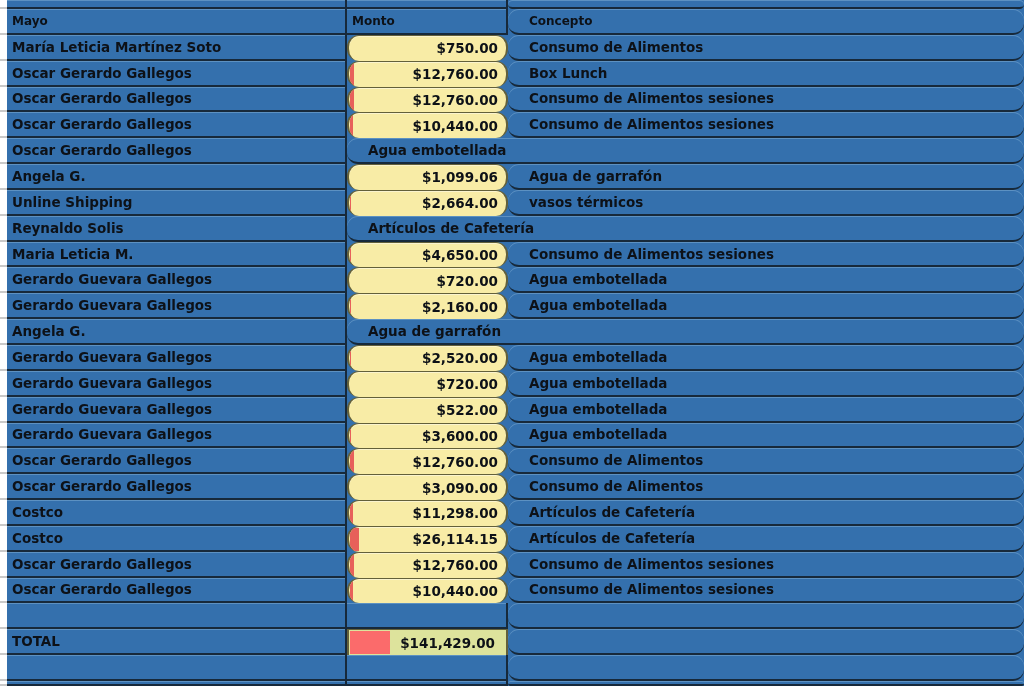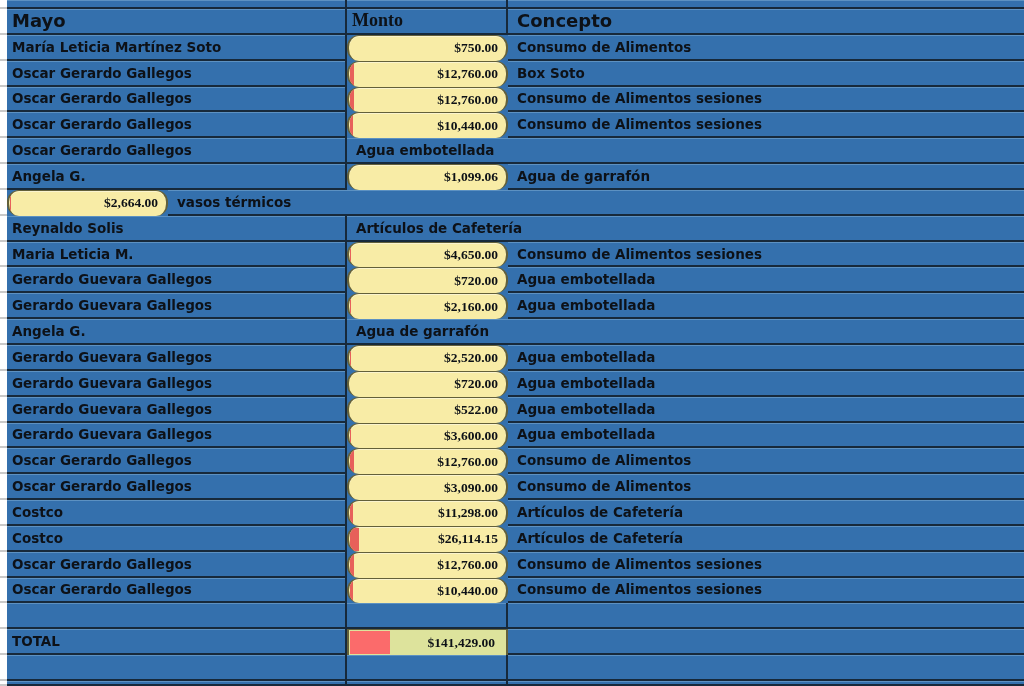--- a/index.html
+++ b/index.html
@@ -59,52 +59,52 @@
     flex: 0 0 340px;
     border-right: 2px solid var(--border-dark);
     padding-left: 5px;
   }
   .amount-col {
     flex: 0 0 161px;
     border-right: 2px solid var(--border-dark);
     position: relative;
     justify-content: flex-end;
     padding-right: 8px;
-    font-family: Liberation Serif, serif;
   }
   .amount-col.filled {
     background: var(--yellow);
     border-top: 1px solid var(--yellow-border);
     border-left: 2px solid var(--yellow-border);
     border-right: 2px solid var(--yellow-border);
     box-shadow: inset 0 1px 0 rgba(255,255,255,0.45);
     border-radius: 12px;
   }
   .amount-col.total-cell {
     background: var(--total-bg);
     border-top: 1px solid var(--yellow-border);
     border-left: 2px solid var(--yellow-border);
     border-right: 2px solid var(--yellow-border);
     padding-right: 11px;
   }
   .concept-col {
     flex: 1 1 auto;
-    padding-left: 9px;
+    padding-left: 21px;
+    border-radius: 11px;
   }
   .databar {
     position: absolute;
     left: 1px;
     top: 1px;
     bottom: 1px;
     background: var(--red-bar);
     z-index: 0;
   }
   .amount-col.total-cell .databar { background: var(--total-bar); }
   .cell span { position: relative; z-index: 1; }
-  .header-row .cell { font-size: 18px; }
+  .header-row .cell { font-size: 12px; }
 </style>
 </head>
 <body>
 
 <div class="sheet">
 
   <div class="row partial-top">
     <div class="cell sliver"></div>
     <div class="cell blue name-col"></div>
     <div class="cell blue amount-col"></div>
@@ -142,21 +142,21 @@
   <div class="row">
     <div class="cell sliver"></div>
     <div class="cell blue name-col">
       <span>Oscar Gerardo Gallegos</span>
     </div>
     <div class="cell amount-col filled">
       <div class="databar" style="width: 3.60888px;"></div>
       <span>$12,760.00</span>
     </div>
     <div class="cell blue concept-col">
-      <span>Box Soto</span>
+      <span>Box Lunch</span>
     </div>
   </div>
 
   <div class="row">
     <div class="cell sliver"></div>
     <div class="cell blue name-col">
       <span>Oscar Gerardo Gallegos</span>
     </div>
     <div class="cell amount-col filled">
       <div class="databar" style="width: 3.60888px;"></div>
@@ -200,20 +200,23 @@
 
       <span>$1,099.06</span>
     </div>
     <div class="cell blue concept-col">
       <span>Agua de garrafón</span>
     </div>
   </div>
 
   <div class="row">
     <div class="cell sliver"></div>
+    <div class="cell blue name-col">
+      <span>Unline Shipping</span>
+    </div>
     <div class="cell amount-col filled">
       <div class="databar" style="width: 0.753452px;"></div>
       <span>$2,664.00</span>
     </div>
     <div class="cell blue concept-col">
       <span>vasos térmicos</span>
     </div>
   </div>
 
   <div class="row">

